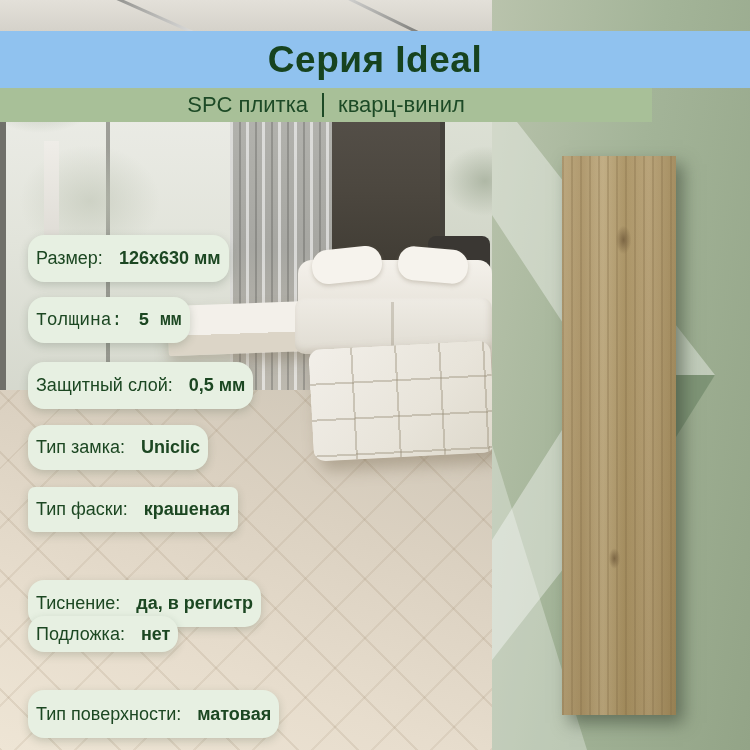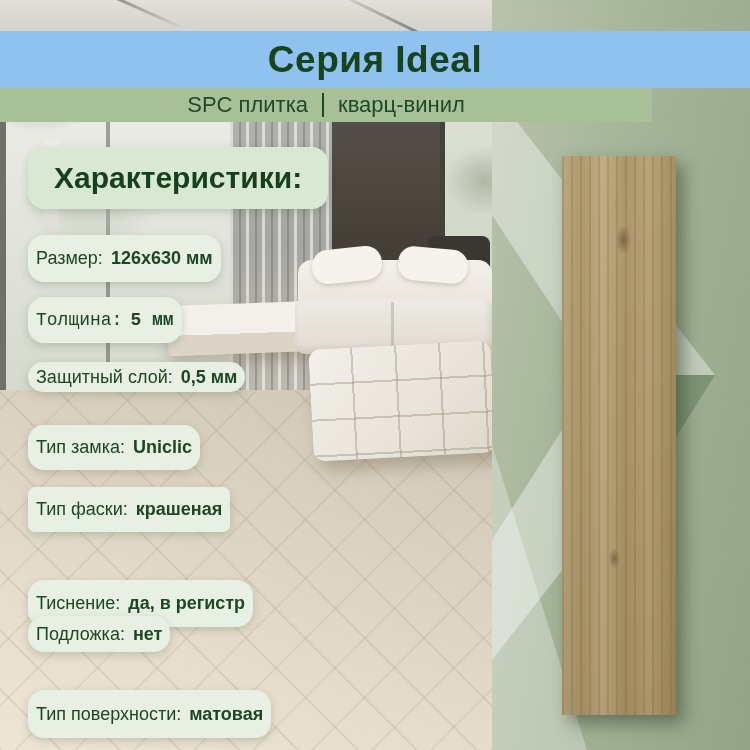--- a/index.html
+++ b/index.html
@@ -102,24 +102,24 @@
     background:var(--banner-blue);display:flex;align-items:center;justify-content:center;}
   .banner-blue h1{margin:16px;font-size:37px;font-weight:700;color:#17431f;letter-spacing:.5px;}
   .banner-green{position:absolute;left:0;top:88px;width:652px;height:34px;z-index:2;
     background:var(--banner-green);display:flex;align-items:center;justify-content:center;
     color:#1d4a26;font-size:22px;}
   .subtitle-sep{width:2px;height:24px;background:#1d4a26;margin:0 14px;}
   
   .pill{position:absolute;left:28px;z-index:3;display:flex;align-items:center;
     background:var(--pill-bg);border-radius:16px;padding:0 8px;white-space:nowrap;
     color:var(--text-green);font-size:18px;box-shadow:0 3px 8px rgba(60,80,60,.22);}
-  .pill .val{font-weight:700;margin-left:8px;}
+  .pill .val{font-weight:700;margin-left:16px;}
   .pill-heading{top:147px;height:62px;background:var(--heading-pill-bg);
     font-weight:700;font-size:30px;padding:0 26px;color:#174020;}
-  .p2{top:235px;height:47px;} .p3{top:297px;height:46px;font-family:Liberation Mono, monospace;} .p4{top:362px;height:30px;}
+  .p2{top:235px;height:47px;} .p3{top:297px;height:46px;font-family:Liberation Mono, monospace;} .p4{top:362px;height:47px;}
   .p5{top:425px;height:45px;} .p6{top:487px;height:45px;border-radius:7px;} .p7{top:580px;height:47px;}
   .p8{top:616px;height:36px;} .p9{top:690px;height:48px;}
 </style>
 </head>
 <body>
 
 <div class="canvas">
 
   <div class="photo">
     <div class="ph-ceiling"></div>
@@ -147,23 +147,20 @@
 
   <div class="banner-blue">
     <h1>Серия Ideal</h1>
   </div>
   <div class="banner-green">
     <span>SPC плитка</span>
     <span class="subtitle-sep"></span>
     <span>кварц-винил</span>
   </div>
 
-  <div class="pill pill-heading">
-    <span>Характеристики:</span>
-  </div>
 
   <div class="pill p2">
     <span class="lbl">Размер:</span>
     <span class="val">126х630 мм</span>
   </div>
   <div class="pill p3">
     <span class="lbl">Толщина:</span>
     <span class="val">5 мм</span>
   </div>
   <div class="pill p4">

